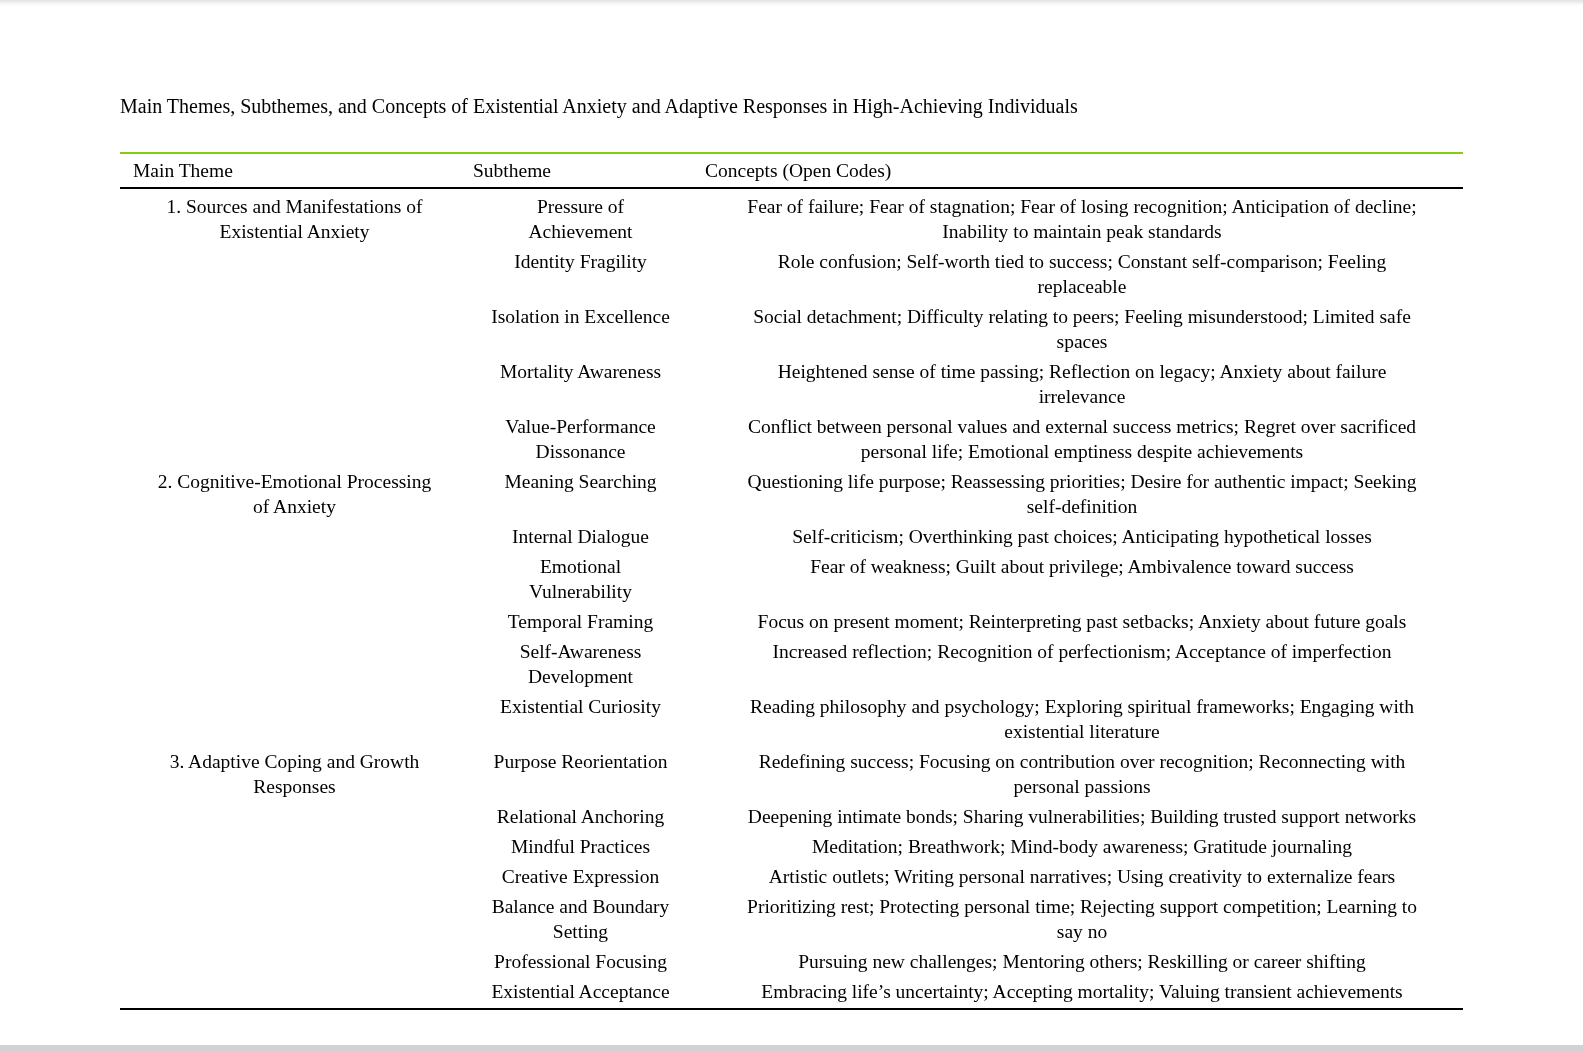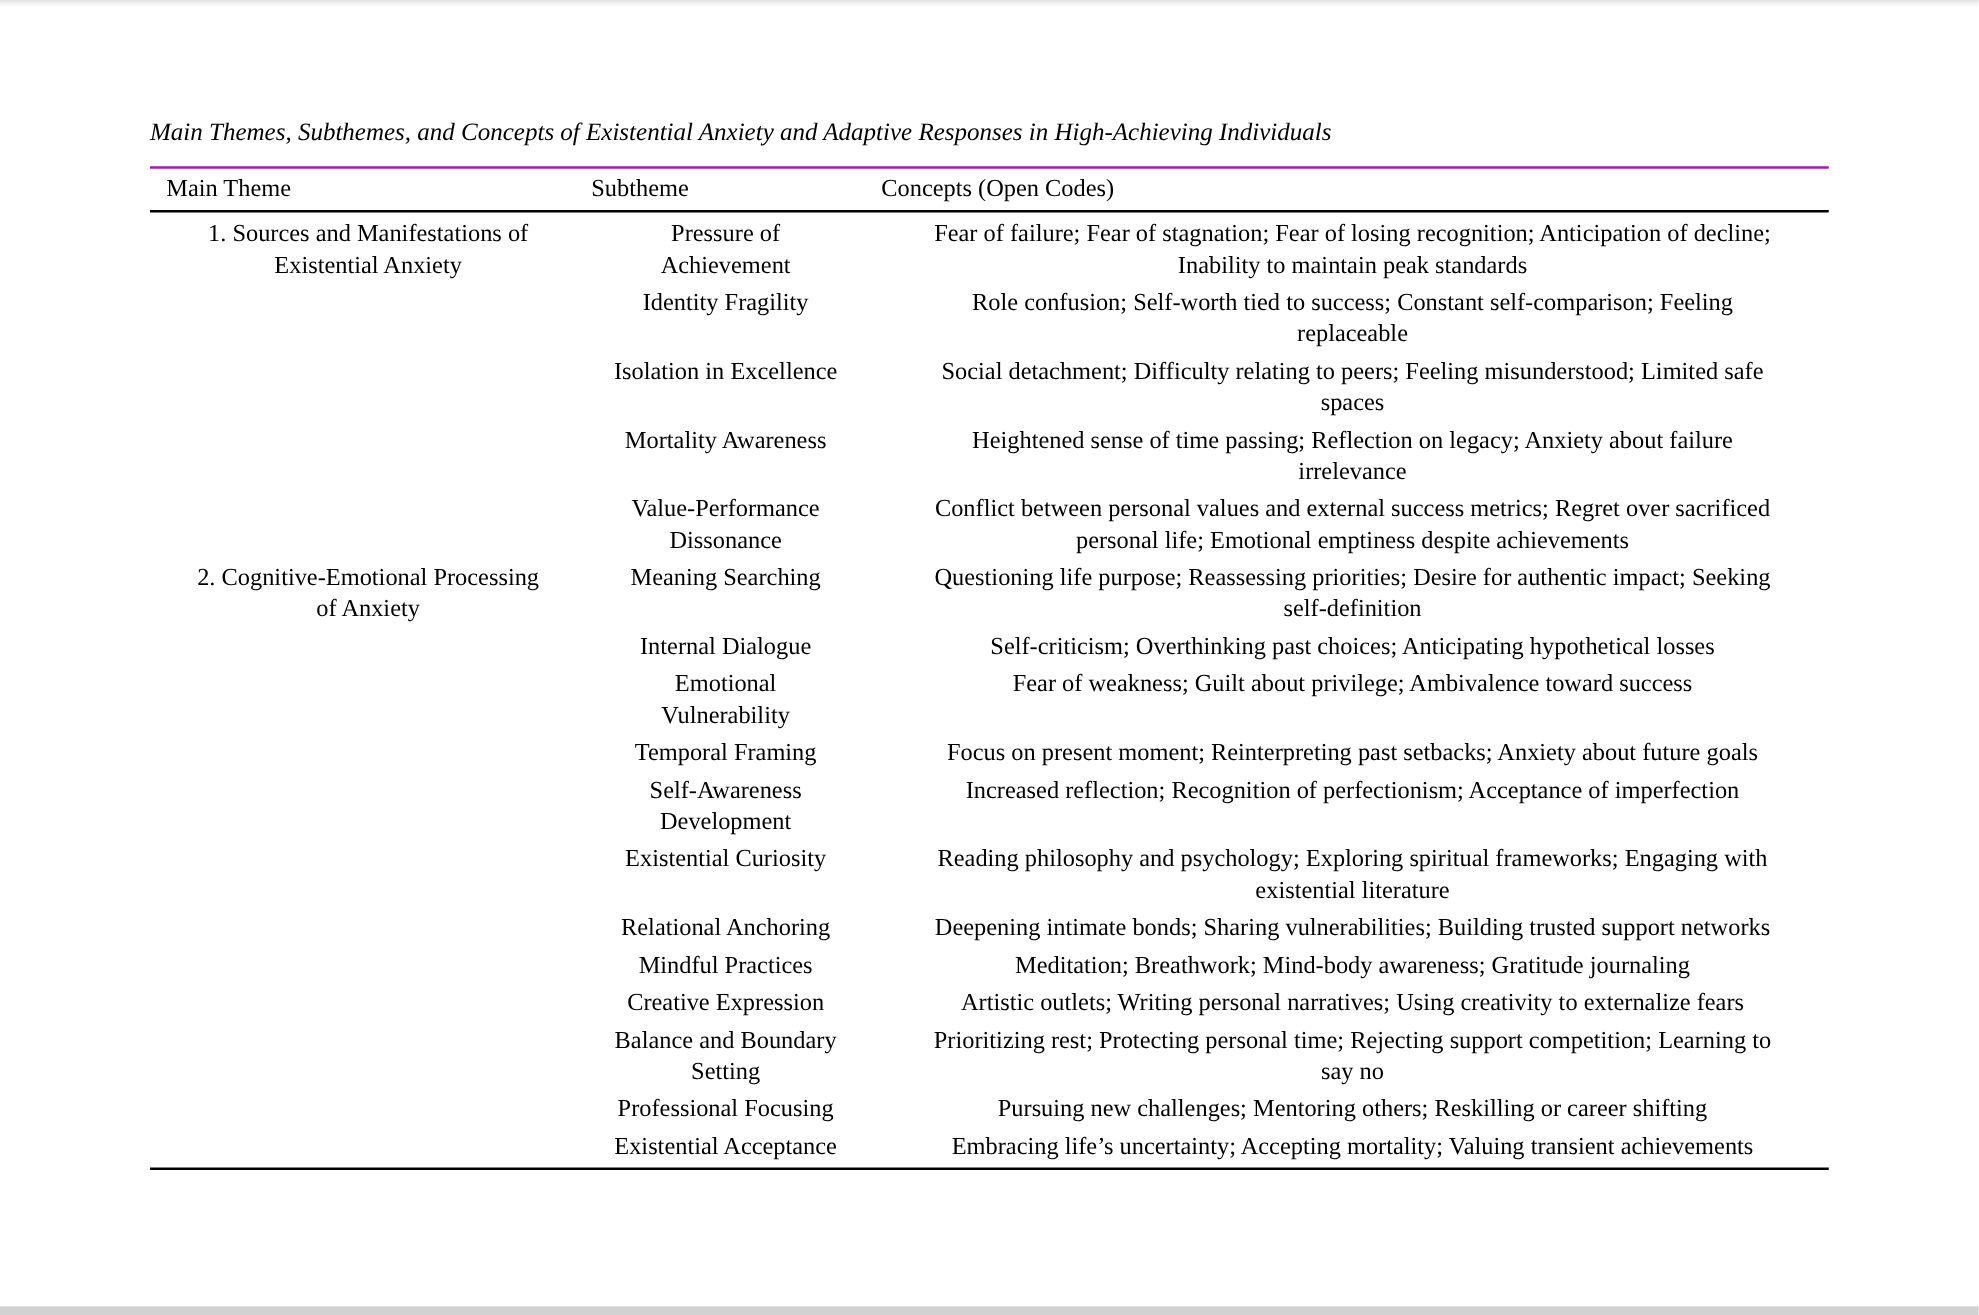--- a/index.html
+++ b/index.html
@@ -16,33 +16,32 @@
     background: linear-gradient(180deg, #e2e2e2 0%, #f4f4f4 55%, #ffffff 100%);
   }
   .bottom-edge {
     position: absolute; bottom: 0; left: 0; right: 0; height: 7px;
     background: #d2d2d2;
   }
   .content {
     position: absolute; left: 120px; top: 94px; width: 1343px;
   }
   .table-caption {
-    font-style: italic;
     font-size: 20px;
     line-height: 25px;
     white-space: nowrap;
   }
   table.apa-table {
     border-collapse: collapse;
     table-layout: fixed;
     width: 1343px;
-    margin-top: 14px;
+    margin-top: 33px;
     font-size: 19.5px;
     line-height: 25px;
-    border-top: 2px solid #a21caf;
+    border-top: 2px solid #84cc16;
     border-bottom: 2px solid #000000;
   }
   table.apa-table th {
     font-weight: normal;
     text-align: left;
     vertical-align: bottom;
     border-bottom: 2px solid #000000;
     padding: 4px 4px 4px 13px;
   }
   table.apa-table td {
@@ -140,20 +139,27 @@
 Development</td>
     <td class="cell-concepts">Increased reflection; Recognition of perfectionism; Acceptance of imperfection</td>
   </tr>
         <tr>
     <td class="cell-theme"></td>
     <td class="cell-subtheme">Existential Curiosity</td>
     <td class="cell-concepts">Reading philosophy and psychology; Exploring spiritual frameworks; Engaging with
 existential literature</td>
   </tr>
         <tr>
+    <td class="cell-theme">3. Adaptive Coping and Growth
+Responses</td>
+    <td class="cell-subtheme">Purpose Reorientation</td>
+    <td class="cell-concepts">Redefining success; Focusing on contribution over recognition; Reconnecting with
+personal passions</td>
+  </tr>
+        <tr>
     <td class="cell-theme"></td>
     <td class="cell-subtheme">Relational Anchoring</td>
     <td class="cell-concepts">Deepening intimate bonds; Sharing vulnerabilities; Building trusted support networks</td>
   </tr>
         <tr>
     <td class="cell-theme"></td>
     <td class="cell-subtheme">Mindful Practices</td>
     <td class="cell-concepts">Meditation; Breathwork; Mind-body awareness; Gratitude journaling</td>
   </tr>
         <tr>

